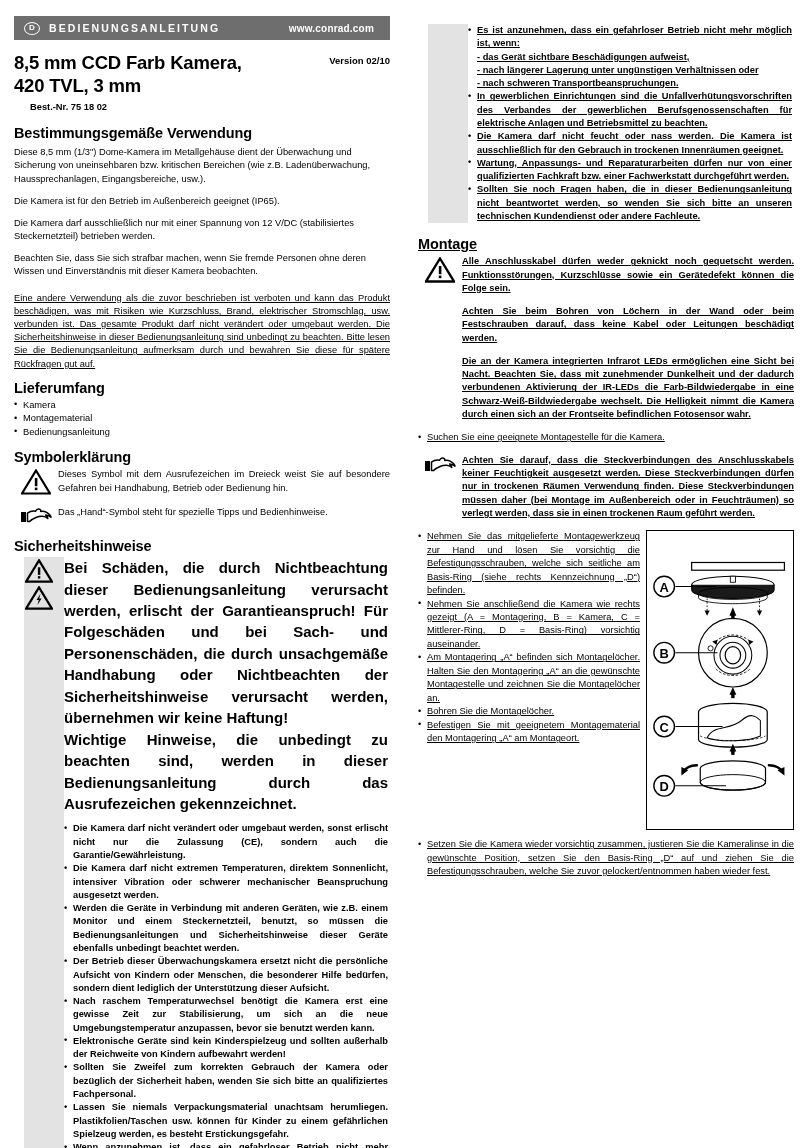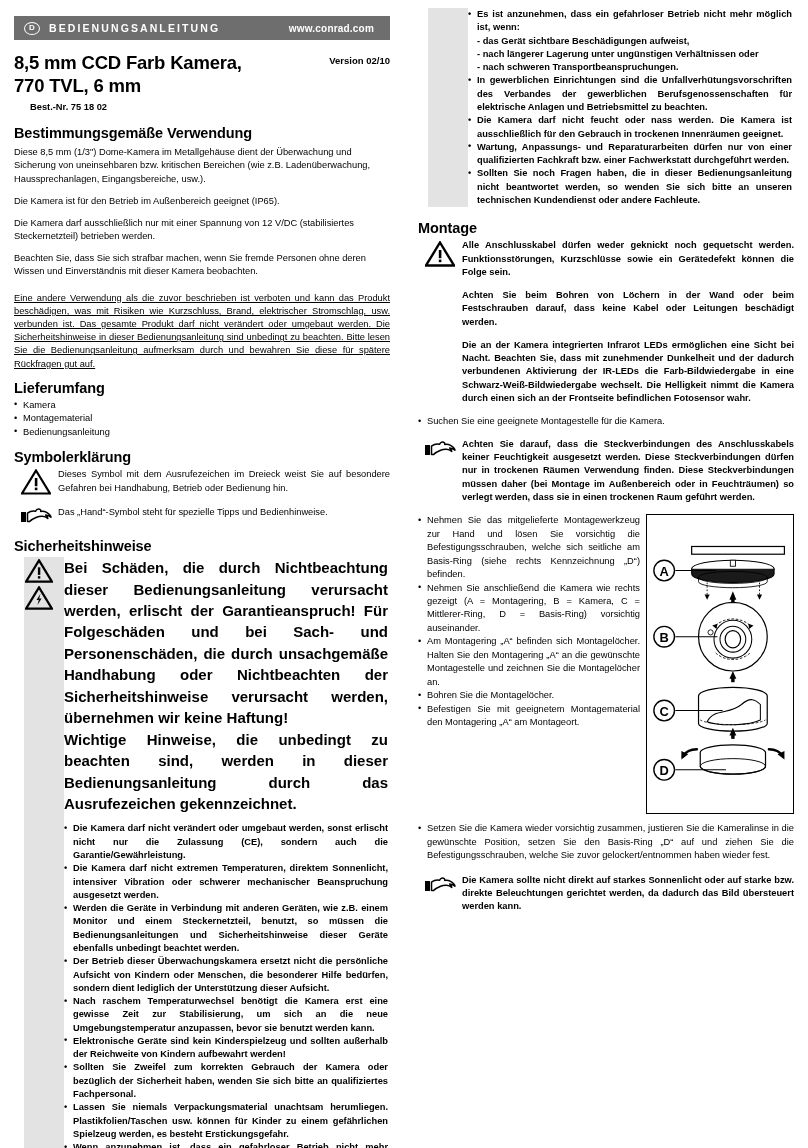--- a/index.html
+++ b/index.html
@@ -27,21 +27,21 @@
     width: 808px;
     height: 1148px;
     box-sizing: border-box;
   }
   .col {
     box-sizing: border-box;
     width: 404px;
     padding: 8px 14px 0 14px;
   }
   .col-left { padding-top: 16px; }
-  .col-right { padding-top: 4px; }
+  .col-right { padding-top: 20px; text-decoration: underline; }
 
   
   .header-bar {
     background: #6e6e6e;
     color: #ffffff;
     height: 24px;
     display: flex;
     align-items: center;
     padding: 0 10px;
     margin-bottom: 12px;
@@ -290,21 +290,21 @@
 
       <div class="header-bar">
         <div class="d-badge">D</div>
         <div class="header-title">BEDIENUNGSANLEITUNG</div>
         <div class="header-url">www.conrad.com</div>
       </div>
 
       <div class="title-row">
         <div class="doc-title">
           <span>8,5 mm CCD Farb Kamera,</span><br>
-          <span>770 TVL, 6 mm</span>
+          <span>420 TVL, 3 mm</span>
         </div>
         <div class="version">Version 02/10</div>
       </div>
       <div class="bestnr">Best.-Nr. 75 18 02</div>
 
       <h2 class="section">Bestimmungsgemäße Verwendung</h2>
       <p class="body">Diese 8,5 mm (1/3") Dome-Kamera im Metallgehäuse dient der Überwachung und Sicherung von uneinsehbaren bzw. kritischen Bereichen (wie z.B. Ladenüberwachung, Haussprechanlagen, Eingangsbereiche, usw.).</p>
       <p class="body">Die Kamera ist für den Betrieb im Außenbereich geeignet (IP65).</p>
       <p class="body">Die Kamera darf ausschließlich nur mit einer Spannung von 12 V/DC (stabilisiertes Steckernetzteil) betrieben werden.</p>
       <p class="body nogap">Beachten Sie, dass Sie sich strafbar machen, wenn Sie fremde Personen ohne deren Wissen und Einverständnis mit dieser Kamera beobachten.</p>
@@ -509,25 +509,16 @@
           </svg>
         </div>
       </div>
 
       <div class="spacer-sm"></div>
 
       <ul class="plain regular" style="margin-bottom:11px;">
         <li style="text-align:justify;">Setzen Sie die Kamera wieder vorsichtig zusammen, justieren Sie die Kameralinse in die gewünschte Position, setzen Sie den Basis-Ring „D“ auf und ziehen Sie die Befestigungsschrauben, welche Sie zuvor gelockert/entnommen haben wieder fest.</li>
       </ul>
 
-      <div class="note-row">
-        <div class="note-icon">
-          <svg class="hand" width="32" height="20" viewBox="0 0 32 20">
-            <rect x="1" y="5" width="5" height="10" fill="#000"></rect>
-            <path d="M7.5 6.2 C10 4.2 13 3.6 15.6 4.2 C16.2 2.6 18 1.6 19.6 2.2 C20.6 2.6 21 3.5 20.7 4.4 C22.6 4.0 24.8 4.4 26.6 5.4 C29 6.7 30.6 8.4 31 10.2 C29.6 9.0 27.6 8.2 25.6 8.0 C26.8 9.0 27.6 10.2 27.8 11.4 C26.4 10.2 24.4 9.4 22.4 9.3 C20.2 9.2 18.2 9.6 16.6 10.3 C14.2 11.3 11.2 12.8 9.4 14.6 L7.5 14.6 Z" fill="none" stroke="#000" stroke-width="1.5" stroke-linejoin="round"></path>
-          </svg>
-        </div>
-        <div class="note-text">Die Kamera sollte nicht direkt auf starkes Sonnenlicht oder auf starke bzw. direkte Beleuchtungen gerichtet werden, da dadurch das Bild übersteuert werden kann.</div>
-      </div>
 
     </div>
   </div>
 </div>
 
 </body></html>

